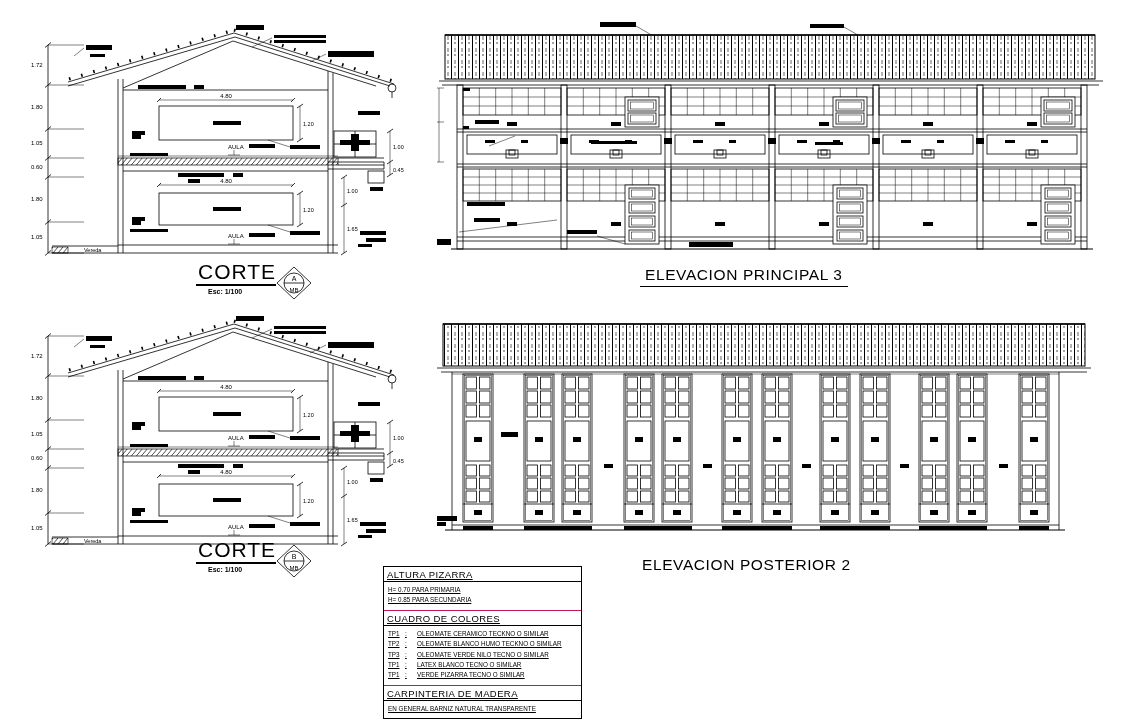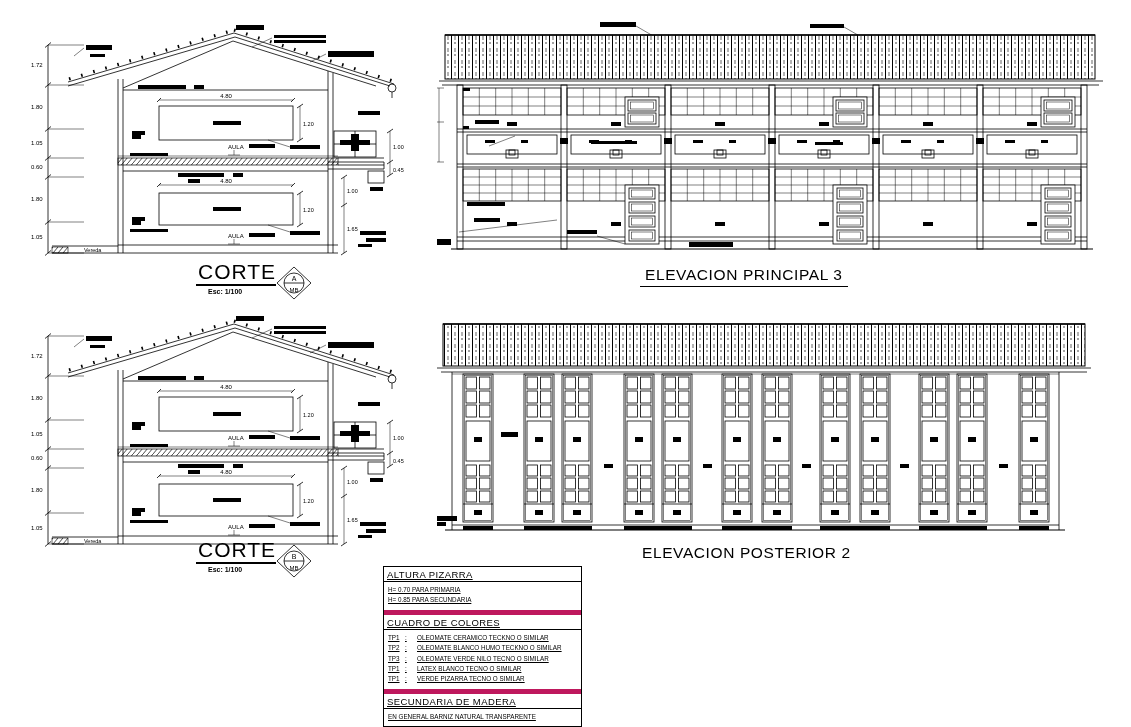--- a/index.html
+++ b/index.html
@@ -16,21 +16,21 @@
   .ct-main{position:relative;border-bottom:2px solid #000;width:76px;padding:0 2px 0 2px;}
   .ct-text{font-size:21px;letter-spacing:1px;}
   .ct-esc{font-size:7px;font-weight:bold;margin:2px 0 0 12px;}
   .marker{position:absolute;right:-36px;bottom:-16px;}
   .elev-title{position:absolute;font-size:15.5px;letter-spacing:.6px;white-space:nowrap;}
   .elev-title.u{border-bottom:1.5px solid #000;padding:0 5px 2px 5px;}
   
   .legend{position:absolute;left:383px;top:566px;width:197px;border:1px solid #000;background:#fff;text-decoration:underline;}
   .lg-h{font-size:9.5px;letter-spacing:.4px;padding:2px 3px 1px 3px;border-bottom:1px solid #000;}
   .lg-h + .lg-b{border-bottom:none;}
-  .lg-h:not(:first-child){border-top:5px solid #be185d;}
+  .lg-h:not(:first-child){border-top:1px solid #be185d;}
   .lg-b{padding:3px 3px 4px 4px;font-size:6.3px;line-height:1.65;}
   .lg-row{display:flex;}
   .lg-row .c1{width:17px;}
   .lg-row .c2{width:12px;}
 </style>
 </head>
 <body>
 
 <div class="canvas">
 
@@ -603,21 +603,21 @@
     <g>
       <rect class="blk" x="26" y="208" width="30" height="4"></rect>
         <rect class="blk" x="87" y="208" width="68" height="4"></rect>
       <rect class="blk" x="187" y="208" width="68" height="4"></rect>
         <rect class="blk" x="285" y="208" width="70" height="4"></rect>
       <rect class="blk" x="383" y="208" width="70" height="4"></rect>
         <rect class="blk" x="482" y="208" width="68" height="4"></rect>
       <rect class="blk" x="582" y="208" width="30" height="4"></rect>
     </g>
   </svg>
-  <div class="elev-title" style="left:642px;top:544px;">ELEVACION POSTERIOR 2</div>
+  <div class="elev-title" style="left:642px;top:556px;">ELEVACION POSTERIOR 2</div>
 
   <div class="legend">
     <div class="lg-h">ALTURA PIZARRA</div>
     <div class="lg-b">
       <div>H= 0.70 PARA PRIMARIA</div>
       <div>H= 0.85 PARA SECUNDARIA</div>
     </div>
     <div class="lg-h">CUADRO DE COLORES</div>
     <div class="lg-b">
       <div class="lg-row">
@@ -639,19 +639,19 @@
         <span class="c1">TP1</span>
           <span class="c2">:</span>
           <span>LATEX BLANCO TECNO O SIMILAR</span>
       </div>
       <div class="lg-row">
         <span class="c1">TP1</span>
           <span class="c2">:</span>
           <span>VERDE PIZARRA TECNO O SIMILAR</span>
       </div>
     </div>
-    <div class="lg-h">SECUNDARIA DE MADERA</div>
+    <div class="lg-h">CARPINTERIA DE MADERA</div>
     <div class="lg-b">
       <div>EN GENERAL BARNIZ NATURAL TRANSPARENTE</div>
     </div>
   </div>
 
 </div>
 
 </body></html>

